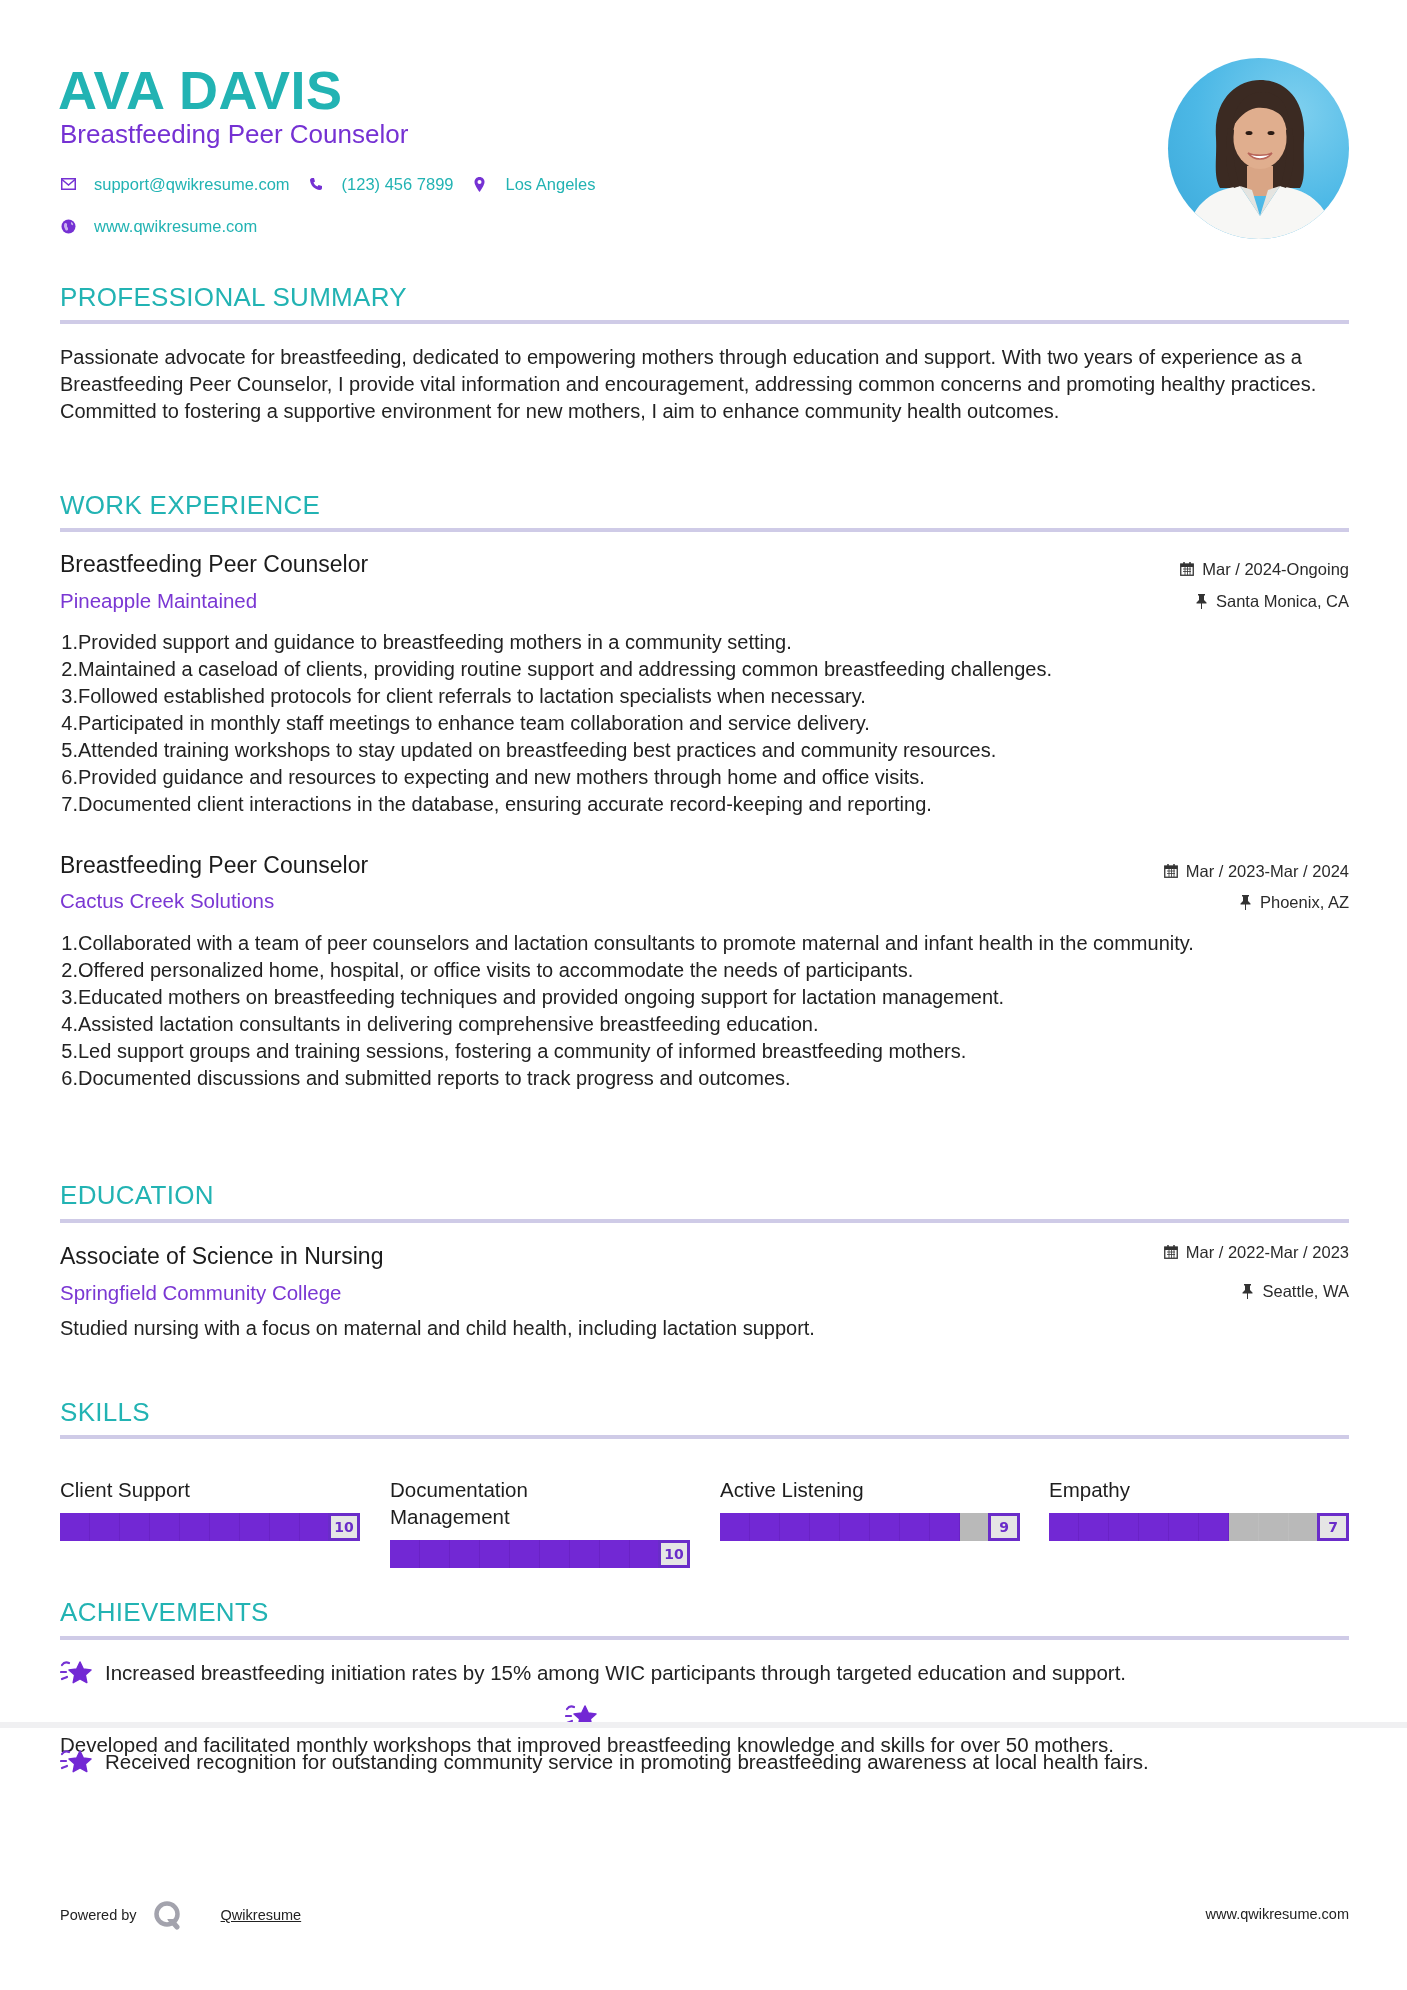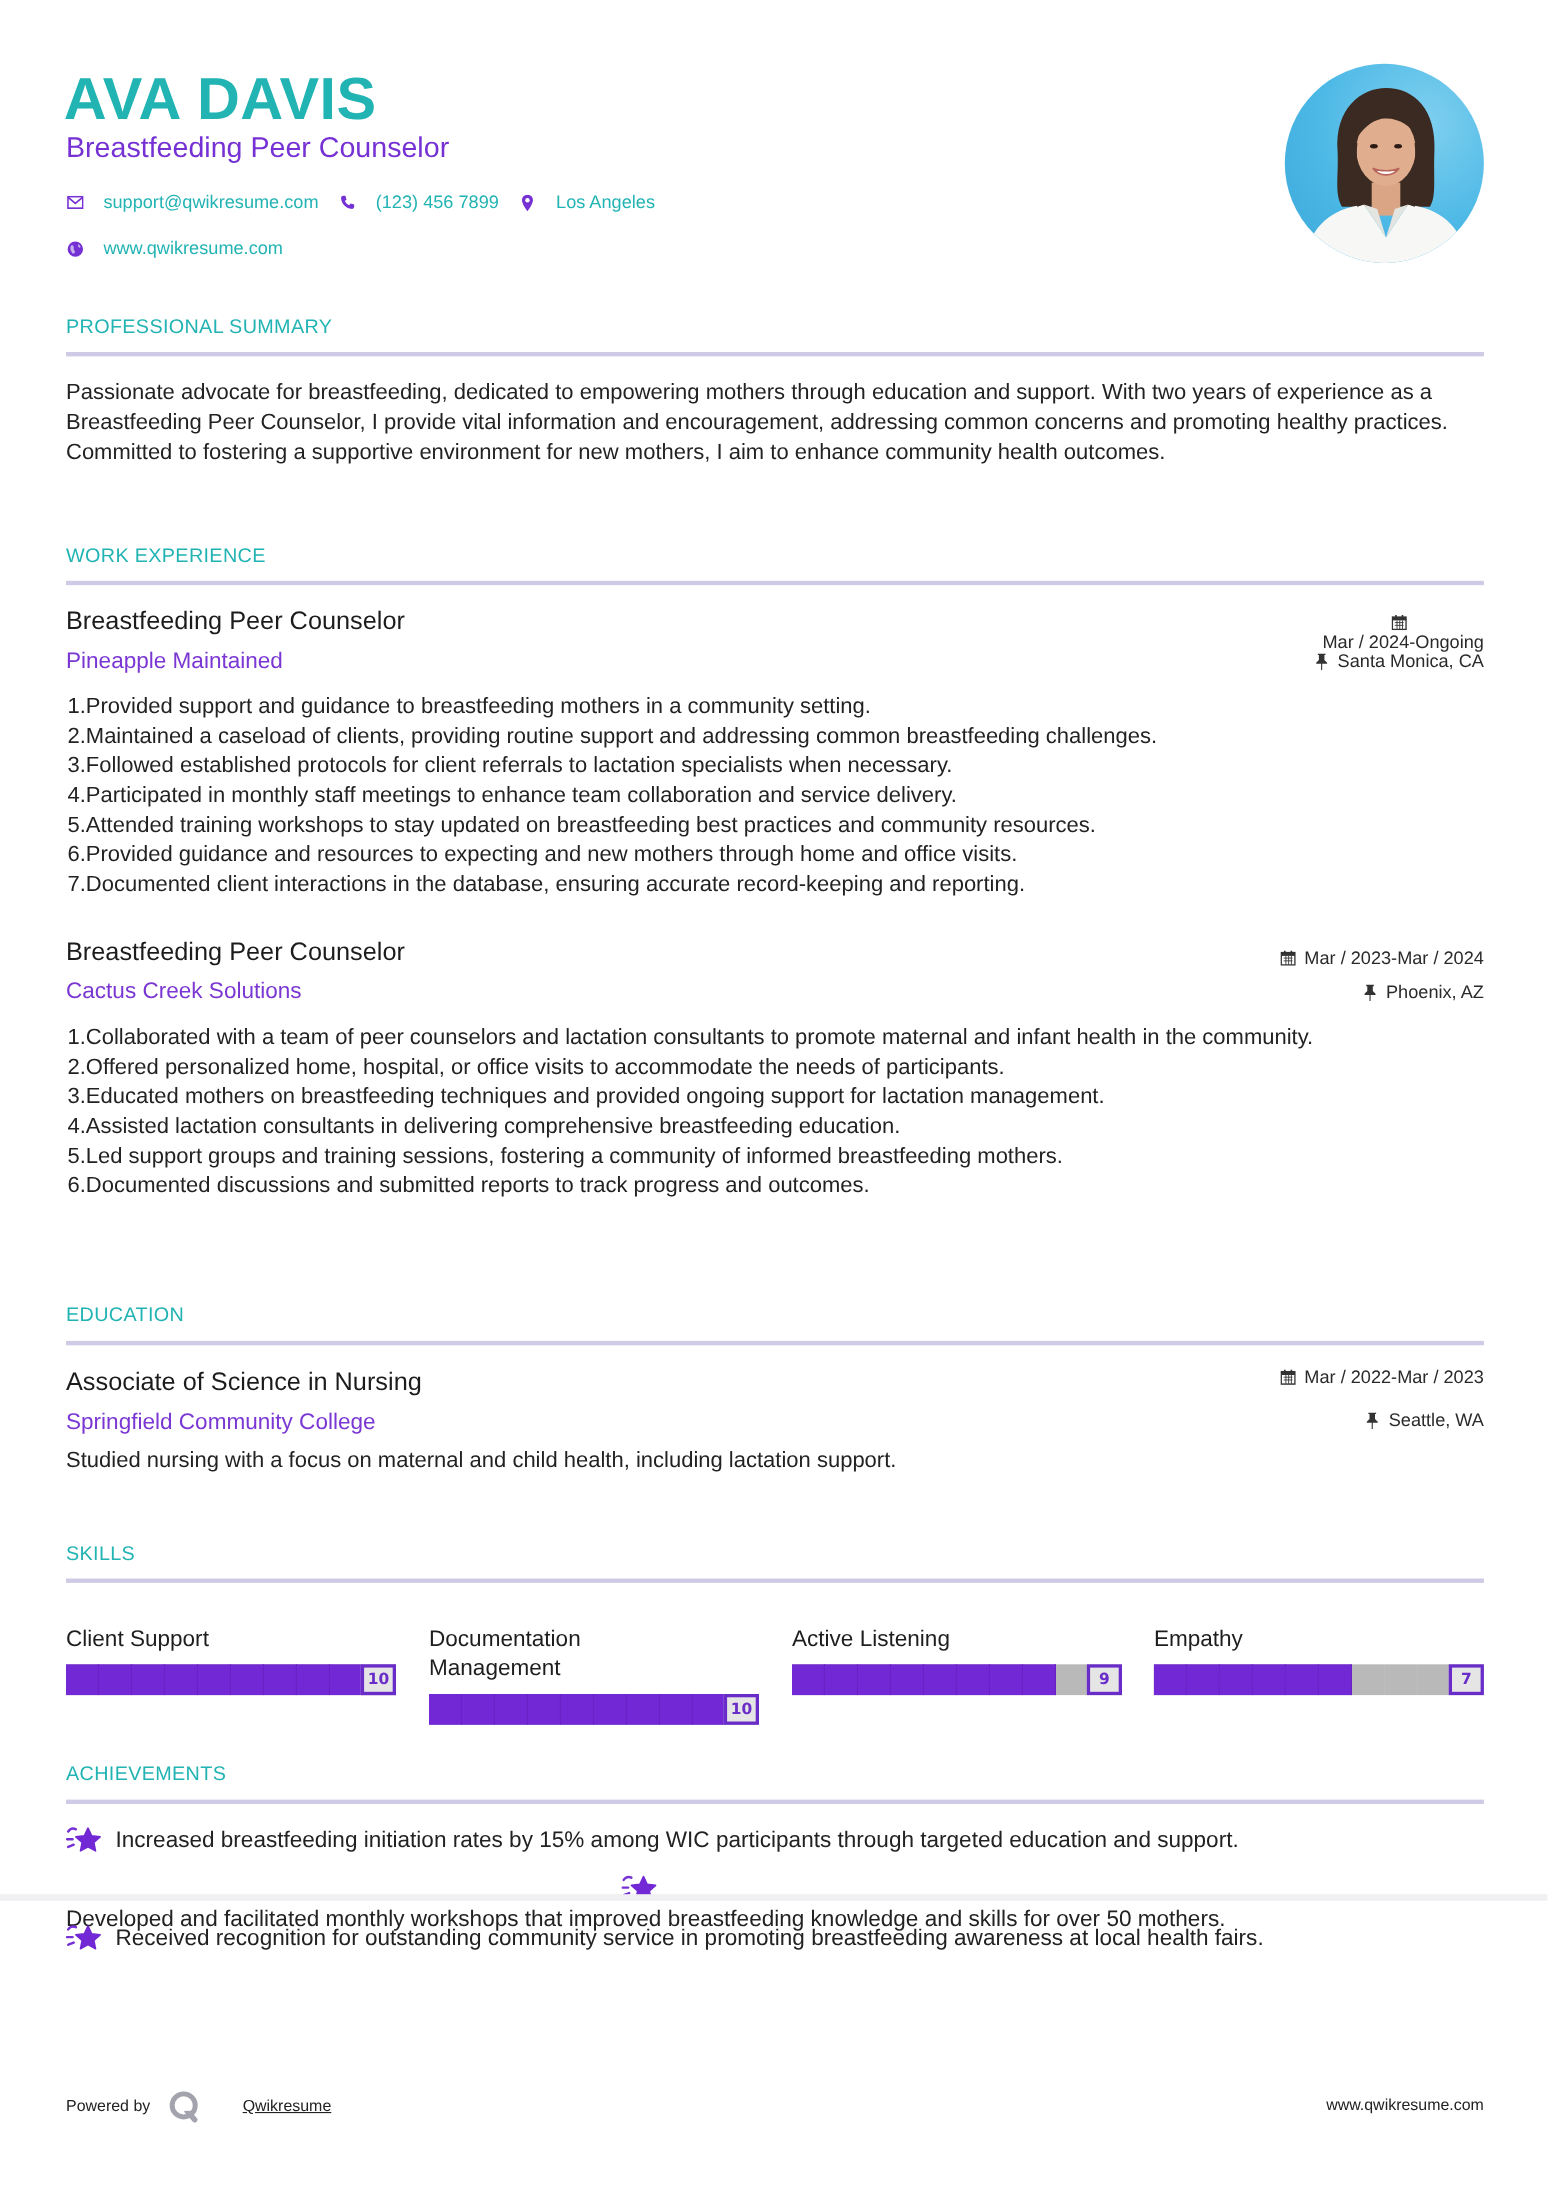--- a/index.html
+++ b/index.html
@@ -12,21 +12,21 @@
   .name { position: absolute; left: 58px; top: 58px; font-size: 54px; font-weight: 700; color: #22b3b3; letter-spacing: 0.5px; line-height: 64px; }
   .job-title { position: absolute; left: 60px; top: 117px; font-size: 26px; color: #7531d3; line-height: 34px; }
   .contact-row { position: absolute; left: 60px; display: flex; align-items: center; font-size: 16.5px; color: #22b3b3; line-height: 22px; }
   .contact-row.r1 { top: 173px; }
   .contact-row.r2 { top: 215px; }
   .contact-item { display: flex; align-items: center; margin-right: 18px; }
   .c-icon { width: 16px; height: 16px; margin-right: 18px; display: inline-flex; align-items: center; justify-content: center; }
   .photo { position: absolute; left: 1168px; top: 58px; width: 181px; height: 181px; border-radius: 50%; overflow: hidden; background: radial-gradient(circle at 70% 30%, #7fd0ef 0%, #4cb8e6 55%, #3aa7d8 100%); }
 
   
-  .section-title { position: absolute; left: 60px; font-size: 18px; color: #22b3b3; font-weight: 400; letter-spacing: 0.3px; line-height: 32px; text-align: right; }
+  .section-title { position: absolute; left: 60px; font-size: 26px; color: #22b3b3; font-weight: 400; letter-spacing: 0.3px; line-height: 32px; text-align: right; }
   .divider { position: absolute; left: 60px; width: 1289px; height: 4px; background: #cfcbe7; }
 
   .summary { position: absolute; left: 60px; top: 344px; width: 1290px; font-size: 20px; line-height: 27px; color: #222; }
 
   .entry-title { position: absolute; left: 60px; font-size: 23px; color: #1c1c1c; line-height: 30px; }
   .entry-org { position: absolute; left: 60px; font-size: 20.5px; color: #7a37d3; line-height: 28px; }
   .entry-meta { position: absolute; right: 58px; font-size: 16.5px; color: #2a2a2a; line-height: 22px; display: flex; align-items: center; justify-content: flex-end; }
   .entry-meta .m-icon { width: 14px; height: 15px; margin-right: 8px; display: inline-flex; align-items: center; justify-content: center; }
 
   .list { position: absolute; left: 60px; width: 1250px; list-style: none; font-size: 20px; line-height: 27px; color: #222; }
@@ -132,21 +132,21 @@
 
   <h2 class="section-title" style="top:281px;">PROFESSIONAL SUMMARY</h2>
   <div class="divider" style="top:320px;"></div>
   <p class="summary">Passionate advocate for breastfeeding, dedicated to empowering mothers through education and support. With two years of experience as a Breastfeeding Peer Counselor, I provide vital information and encouragement, addressing common concerns and promoting healthy practices. Committed to fostering a supportive environment for new mothers, I aim to enhance community health outcomes.</p>
 
   <h2 class="section-title" style="top:489px;">WORK EXPERIENCE</h2>
   <div class="divider" style="top:528px;"></div>
 
   <div class="entry-title" style="top:549px;">Breastfeeding Peer Counselor</div>
   <div class="entry-org" style="top:587px;">Pineapple Maintained</div>
-  <div class="entry-meta" style="top:558px;flex-direction:column;">
+  <div class="entry-meta" style="top:558px;">
     <span class="m-icon">
       <svg width="14" height="14" viewBox="0 0 14 14">
           <rect x="0.75" y="2" width="12.5" height="11.25" fill="none" stroke="#333" stroke-width="1.3"></rect>
           <rect x="0.75" y="2" width="12.5" height="3" fill="#333"></rect>
           <line x1="4" y1="0" x2="4" y2="3" stroke="#333" stroke-width="1.5"></line>
           <line x1="10" y1="0" x2="10" y2="3" stroke="#333" stroke-width="1.5"></line>
           <path d="M3 7h8M3 9.5h8M5 5v8M7.5 5v8M10 5v8" stroke="#333" stroke-width="0.8"></path>
         </svg>
     </span>
     <span>Mar / 2024-Ongoing</span>

